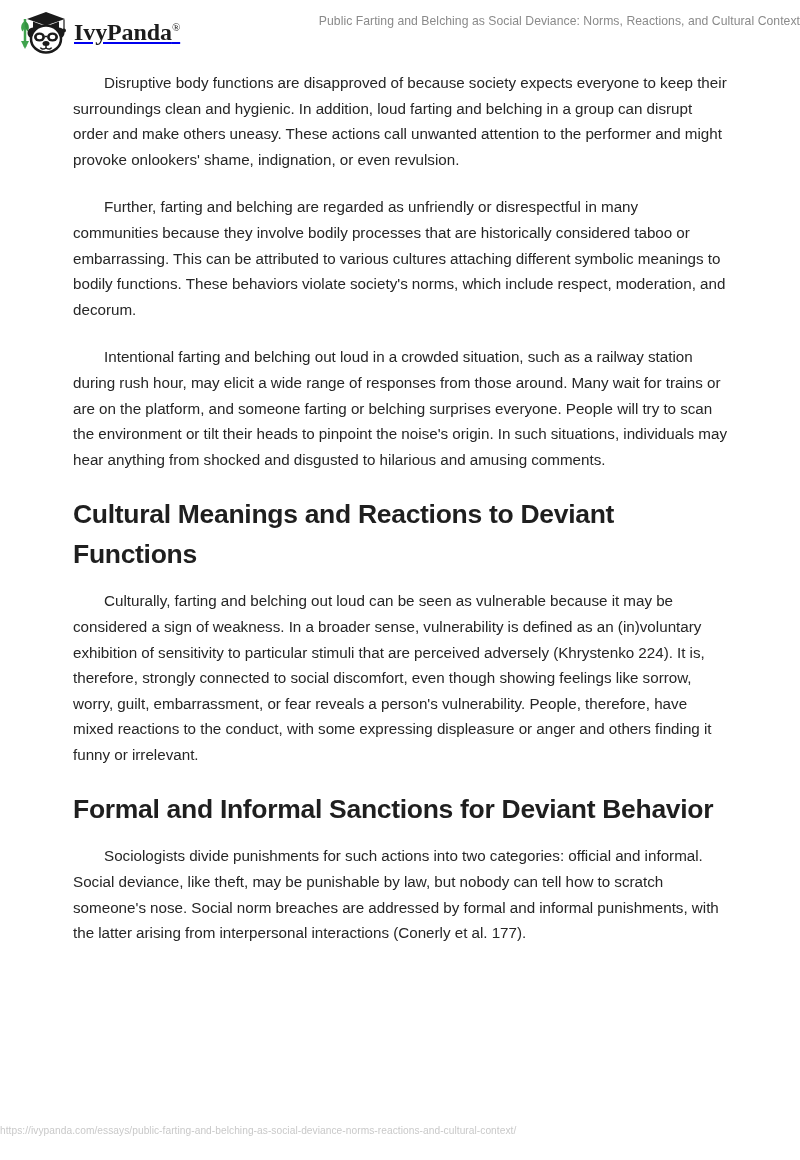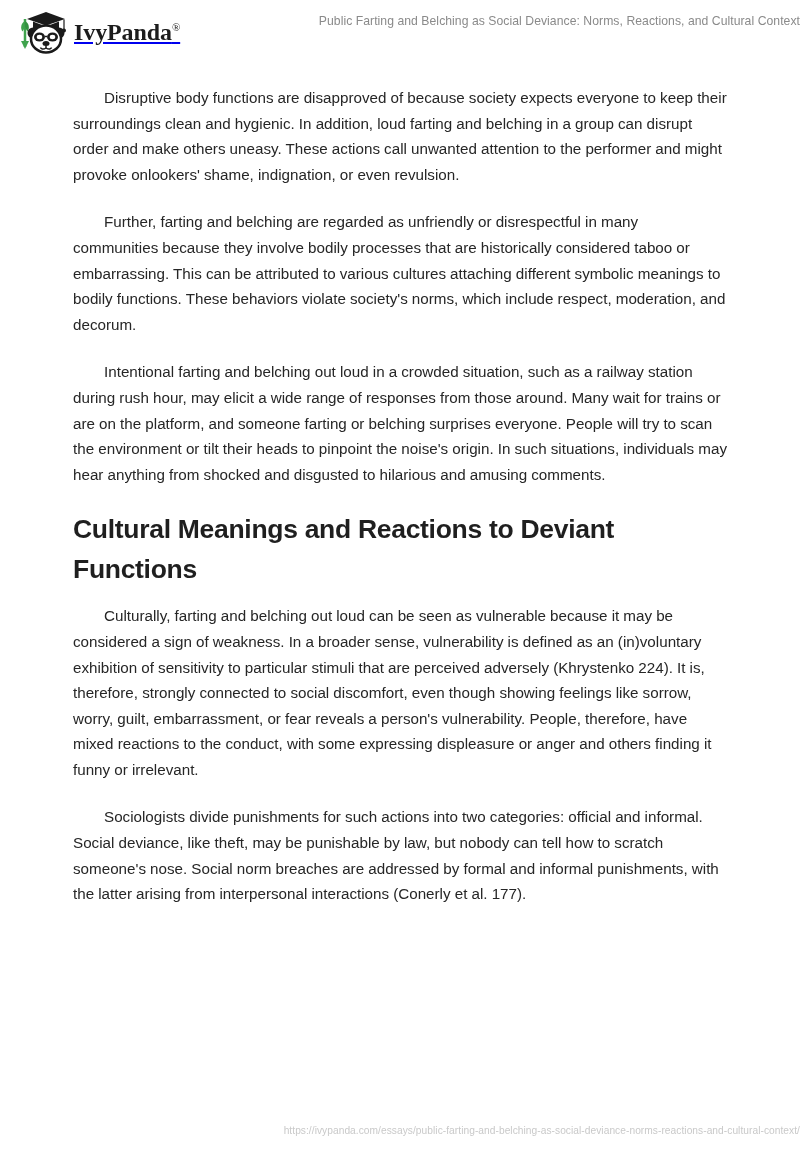--- a/index.html
+++ b/index.html
@@ -80,21 +80,21 @@
     letter-spacing: 0.05px;
     white-space: nowrap;
     padding-left: 26px;
     box-sizing: border-box;
   }
 
   
   .content {
     position: absolute;
     left: 73px;
-    top: 85px;
+    top: 70px;
     width: 654px;
   }
 
   p.para {
     margin: 0 0 22px 0;
     font-size: 15.2px;
     line-height: 25.6px;
     color: #262626;
     text-indent: 31px;
     text-align: left;
@@ -111,21 +111,21 @@
     letter-spacing: -0.3px;
     font-family: "Liberation Sans", sans-serif;
   }
 
   
   .page-footer {
     position: absolute;
     left: 0;
     bottom: 22px;
     width: 800px;
-    text-align: right;
+    text-align: left;
   }
   .footer-url {
     font-size: 10.2px;
     color: #c9c9c9;
     font-family: "Liberation Sans", sans-serif;
     letter-spacing: 0.05px;
     white-space: nowrap;
   }
 </style>
 </head>
@@ -180,20 +180,21 @@
     <p class="para">Disruptive body functions are disapproved of because society expects everyone to keep their surroundings clean and hygienic. In addition, loud farting and belching in a group can disrupt order and make others uneasy. These actions call unwanted attention to the performer and might provoke onlookers' shame, indignation, or even revulsion.</p>
 
     <p class="para">Further, farting and belching are regarded as unfriendly or disrespectful in many communities because they involve bodily processes that are historically considered taboo or embarrassing. This can be attributed to various cultures attaching different symbolic meanings to bodily functions. These behaviors violate society's norms, which include respect, moderation, and decorum.</p>
 
     <p class="para">Intentional farting and belching out loud in a crowded situation, such as a railway station during rush hour, may elicit a wide range of responses from those around. Many wait for trains or are on the platform, and someone farting or belching surprises everyone. People will try to scan the environment or tilt their heads to pinpoint the noise's origin. In such situations, individuals may hear anything from shocked and disgusted to hilarious and amusing comments.</p>
 
     <h2 class="section-heading">Cultural Meanings and Reactions to Deviant Functions</h2>
 
     <p class="para">Culturally, farting and belching out loud can be seen as vulnerable because it may be considered a sign of weakness. In a broader sense, vulnerability is defined as an (in)voluntary exhibition of sensitivity to particular stimuli that are perceived adversely (Khrystenko 224). It is, therefore, strongly connected to social discomfort, even though showing feelings like sorrow, worry, guilt, embarrassment, or fear reveals a person's vulnerability. People, therefore, have mixed reactions to the conduct, with some expressing displeasure or anger and others finding it funny or irrelevant.</p>
 
+    <h2 class="section-heading">Formal and Informal Sanctions for Deviant Behavior</h2>
 
     <p class="para">Sociologists divide punishments for such actions into two categories: official and informal. Social deviance, like theft, may be punishable by law, but nobody can tell how to scratch someone's nose. Social norm breaches are addressed by formal and informal punishments, with the latter arising from interpersonal interactions (Conerly et al. 177).</p>
 
 
   </div>
 
   <div class="page-footer">
     <a class="footer-url" href="#" style="text-decoration:none;color:#c9c9c9;">https://ivypanda.com/essays/public-farting-and-belching-as-social-deviance-norms-reactions-and-cultural-context/</a>
   </div>
 

